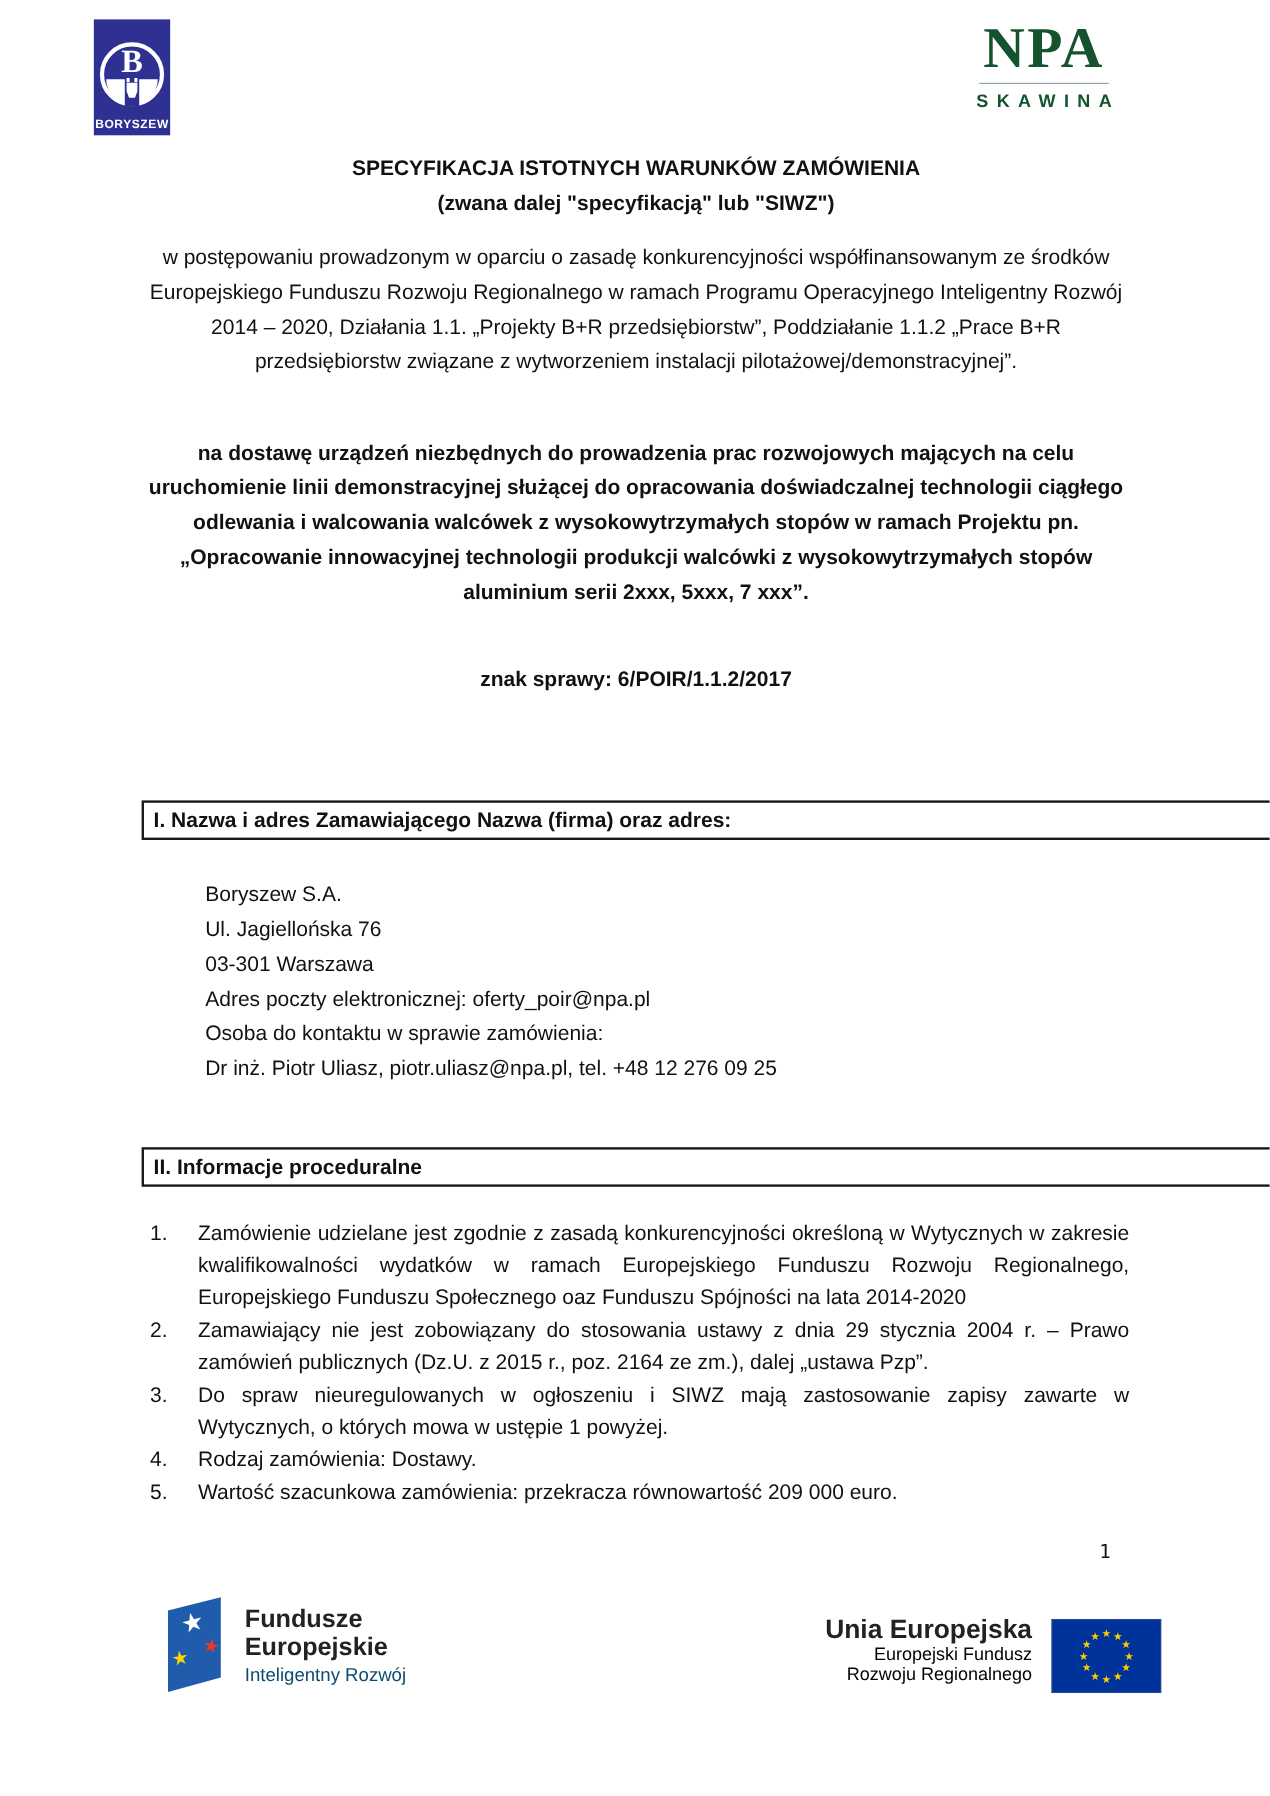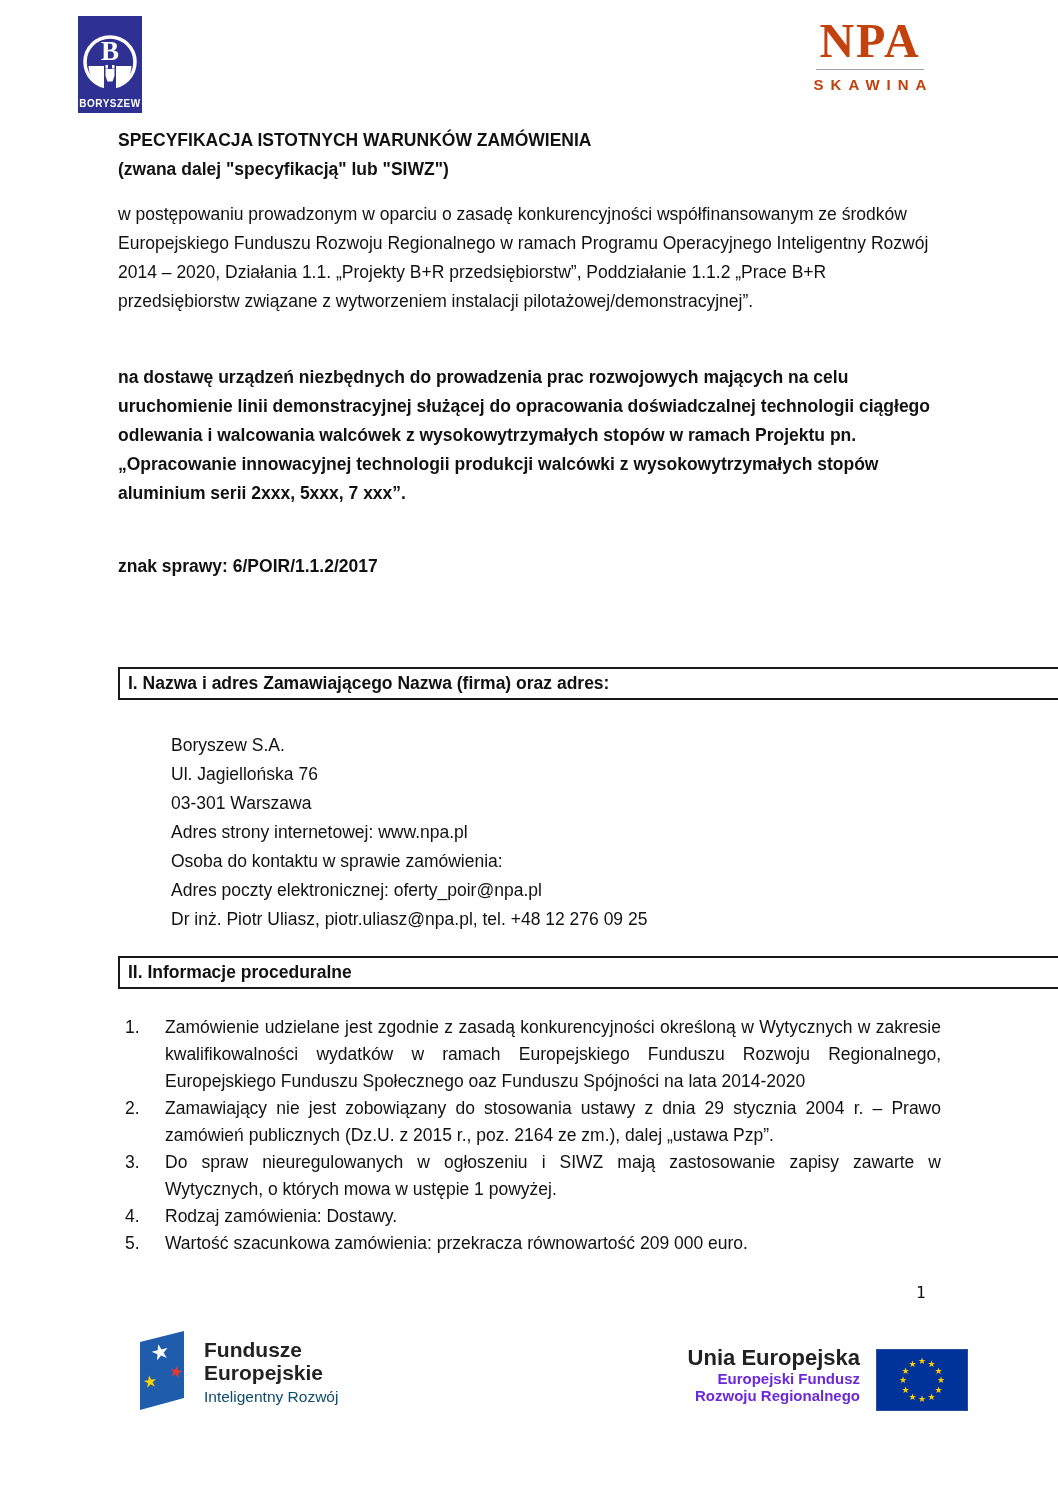--- a/index.html
+++ b/index.html
@@ -3,28 +3,28 @@
 <meta charset="utf-8">
 <style>
   html,body{margin:0;padding:0;}
   body{
     width:1058px;height:1497px;position:relative;background:#ffffff;
     font-family:"Liberation Sans", sans-serif;color:#111;overflow:hidden;
   }
   .abs{position:absolute;}
   
   #boryszew-logo{left:78px;top:16px;width:64px;height:97px;}
-  #npa-logo{left:800px;top:16px;width:140px;text-align:center;color:#c2410c;}
+  #npa-logo{left:800px;top:16px;width:140px;text-align:center;color:#14532d;}
   .npa-word{font-family:"Liberation Serif", serif;font-weight:bold;font-size:48px;
             line-height:50px;letter-spacing:2px;}
   .npa-divider{width:108px;height:0;border-top:1px solid #9aa2ae;margin:3px auto 6px auto;}
   .npa-sub{font-size:15px;font-weight:bold;letter-spacing:7px;padding-left:7px;}
   
   .col{left:118px;width:824px;}
-  .center{text-align:left;}
+  .center{text-align:center;}
   .doc-title{top:126px;font-weight:bold;font-size:17.5px;line-height:29px;}
   .intro{top:200px;font-size:17.5px;line-height:29px;}
   .subject{top:363px;font-weight:bold;font-size:17.5px;line-height:29px;}
   .case-number{top:556px;font-weight:bold;font-size:17.5px;}
   
   .section-box{left:118px;width:994px;height:33px;border:2px solid #1a1a1a;
                box-sizing:border-box;font-weight:bold;font-size:17.5px;
                line-height:29px;padding-left:8px;background:#fff;}
   #section1-box{top:667px;}
   #section2-box{top:956px;}
@@ -37,21 +37,21 @@
   .proc-item .txt{flex:1;text-align:justify;}
   
   .page-number{left:916px;top:1283px;font-size:16px;font-family:"DejaVu Sans Mono", monospace;}
   
   #fe-logo{left:136px;top:1328px;display:flex;align-items:flex-start;}
   .fe-text{margin-left:14px;padding-top:10px;color:#222;}
   .fe-main{font-weight:bold;font-size:21px;line-height:23px;}
   .fe-sub{font-size:15.5px;margin-top:4px;color:#0c4a6e;}
   #eu-text{left:600px;top:1346px;width:260px;text-align:right;color:#222;}
   .eu-main{font-weight:bold;font-size:22px;line-height:24px;}
-  .eu-sub{font-size:15px;font-weight:bold;line-height:17px;color:#6d28d9;}
+  .eu-sub{font-size:15px;font-weight:normal;line-height:17px;color:#000000;}
   #eu-flag{left:876px;top:1349px;width:92px;height:62px;}
 </style>
 </head>
 <body>
 
 <div class="abs" id="boryszew-logo">
   <svg width="64" height="97" viewBox="0 0 64 97">
     <rect x="0" y="0" width="64" height="97" fill="#2e3192"></rect>
     <circle cx="32" cy="46" r="25" fill="none" stroke="#ffffff" stroke-width="3.5"></circle>
     <text x="32" y="44" text-anchor="middle" font-family="Liberation Serif, serif" font-size="27" font-weight="bold" fill="#ffffff">B</text>
@@ -80,23 +80,22 @@
 <div class="abs col center subject">na dostawę urządzeń niezbędnych do prowadzenia prac rozwojowych mających na celu uruchomienie linii demonstracyjnej służącej do opracowania doświadczalnej technologii ciągłego odlewania i walcowania walcówek z wysokowytrzymałych stopów w ramach Projektu pn. „Opracowanie innowacyjnej technologii produkcji walcówki z wysokowytrzymałych stopów aluminium serii 2xxx, 5xxx, 7 xxx”.</div>
 
 <div class="abs col center case-number">znak sprawy: 6/POIR/1.1.2/2017</div>
 
 <div class="abs section-box" id="section1-box">I.  Nazwa i adres Zamawiającego Nazwa (firma) oraz adres:</div>
 
 <div class="abs address">
   <div>Boryszew S.A.</div>
   <div>Ul. Jagiellońska 76</div>
   <div>03-301 Warszawa</div>
-  <div>Adres strony internetowej: www.npa.pl</div>
+  <div>Adres poczty elektronicznej: oferty_poir@npa.pl</div>
   <div>Osoba do kontaktu w sprawie zamówienia:</div>
-  <div>Adres poczty elektronicznej: oferty_poir@npa.pl</div>
   <div>Dr inż. Piotr Uliasz, piotr.uliasz@npa.pl, tel. +48 12 276 09 25</div>
 </div>
 
 <div class="abs section-box" id="section2-box">II. Informacje proceduralne</div>
 
 <div class="abs proc-list">
   <div class="proc-item">
     <span class="num">1.</span>
     <span class="txt">Zamówienie udzielane jest zgodnie z zasadą konkurencyjności określoną w Wytycznych w zakresie kwalifikowalności wydatków w ramach Europejskiego Funduszu Rozwoju Regionalnego, Europejskiego Funduszu Społecznego oaz Funduszu Spójności na lata 2014-2020</span>
   </div>

